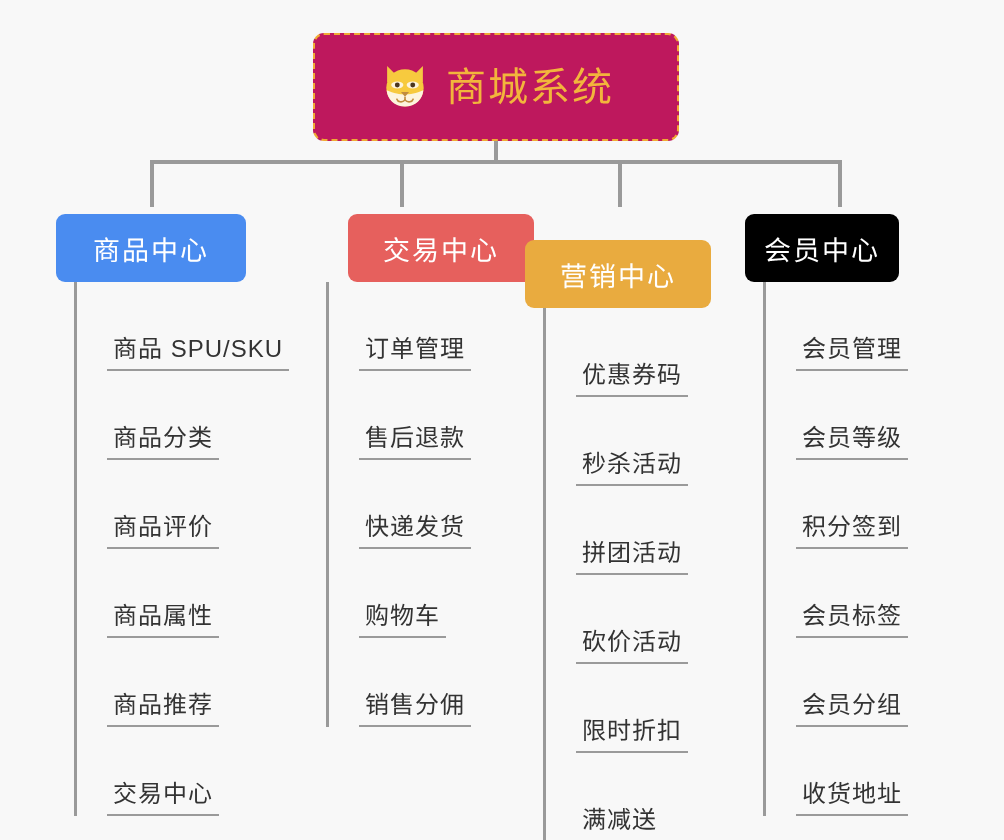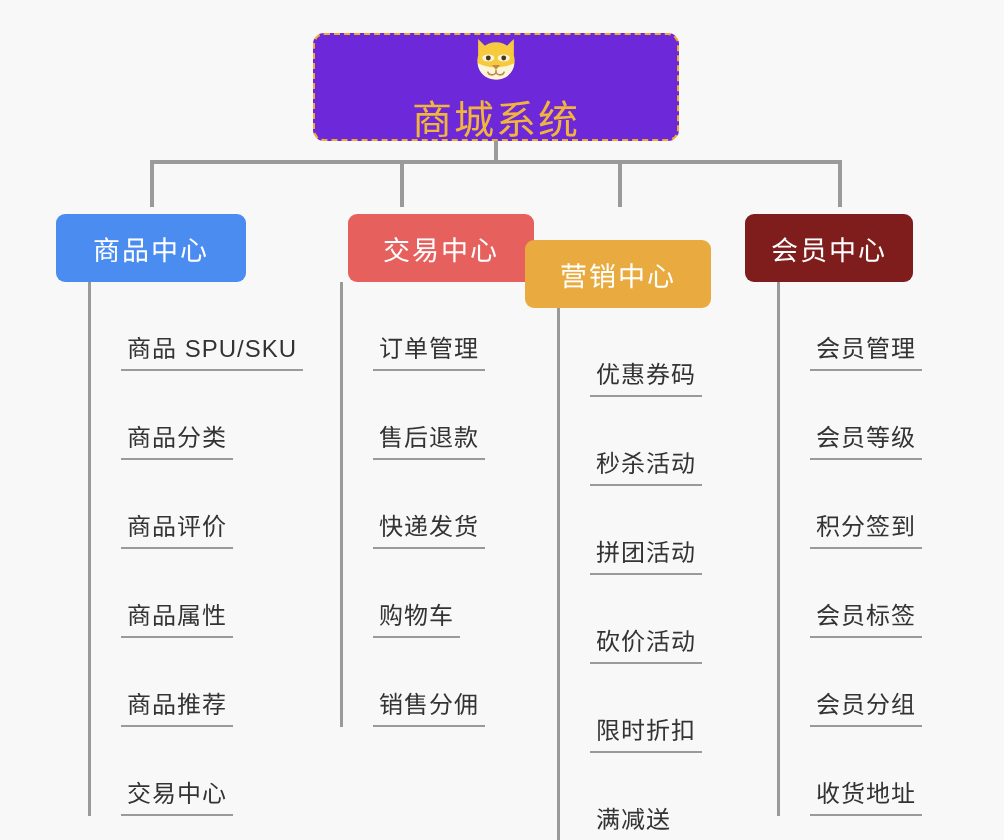--- a/index.html
+++ b/index.html
@@ -72,21 +72,21 @@
     font-size: 27px;
     letter-spacing: 2px;
     display: flex;
     align-items: center;
     justify-content: center;
     white-space: nowrap;
   }
 
   .leaf-list {
     position: relative;
-    margin-left: 32px;
+    margin-left: 18px;
     border-left: 3px solid #9a9a9a;
     padding-top: 0;
   }
   .leaf {
     position: relative;
     height: 89px;
     box-sizing: border-box;
     display: flex;
     align-items: flex-end;
   }
@@ -104,21 +104,21 @@
     white-space: nowrap;
     letter-spacing: 1px;
     padding: 0 6px;
   }
 </style>
 </head>
 <body style="background: rgb(248, 248, 248);">
 
 <div class="canvas">
 
-  <div class="root-node" style="border-color: rgb(240, 171, 51); background: #6d28d9; flex-direction: column;">
+  <div class="root-node" style="border-color: rgb(240, 171, 51); background: #be185d;">
     <span class="root-emoji">
       <svg viewBox="0 0 64 64" width="54" height="52" aria-hidden="true">
         <path d="M10 6 L10 26 L22 18 Z" fill="#f5c842"></path>
         <path d="M54 6 L54 26 L42 18 Z" fill="#f5c842"></path>
         <ellipse cx="32" cy="33" rx="23" ry="23" fill="#f7ca3e"></ellipse>
         <path d="M9 34 a23 23 0 0 0 46 0 a23 23 0 0 1 -46 0 Z" fill="#f7ca3e"></path>
         <path d="M32 56 C19 56 10 47 9.5 36 C18 40 26 41 32 41 C38 41 46 40 54.5 36 C54 47 45 56 32 56 Z" fill="#fdf4de"></path>
         <ellipse cx="22.5" cy="29.5" rx="7.5" ry="4.2" fill="#fdf4de"></ellipse>
         <ellipse cx="41.5" cy="29.5" rx="7.5" ry="4.2" fill="#fdf4de"></ellipse>
         <ellipse cx="22.5" cy="29.5" rx="3" ry="3" fill="#4a3720"></ellipse>
@@ -204,21 +204,21 @@
       <div class="leaf">
           <span class="leaf-inner"><span class="leaf-label">限时折扣</span></span>
         </div>
       <div class="leaf">
           <span class="leaf-inner"><span class="leaf-label">满减送</span></span>
         </div>
     </div>
   </div>
 
   <div class="column" style="left:745px; width:186px;">
-    <div class="cat-header" style="width: 168px; background: #7f1d1d;">会员中心</div>
+    <div class="cat-header" style="width: 154px; background: #000000;">会员中心</div>
     <div class="leaf-list">
       <div class="leaf">
           <span class="leaf-inner"><span class="leaf-label">会员管理</span></span>
         </div>
       <div class="leaf">
           <span class="leaf-inner"><span class="leaf-label">会员等级</span></span>
         </div>
       <div class="leaf">
           <span class="leaf-inner"><span class="leaf-label">积分签到</span></span>
         </div>

